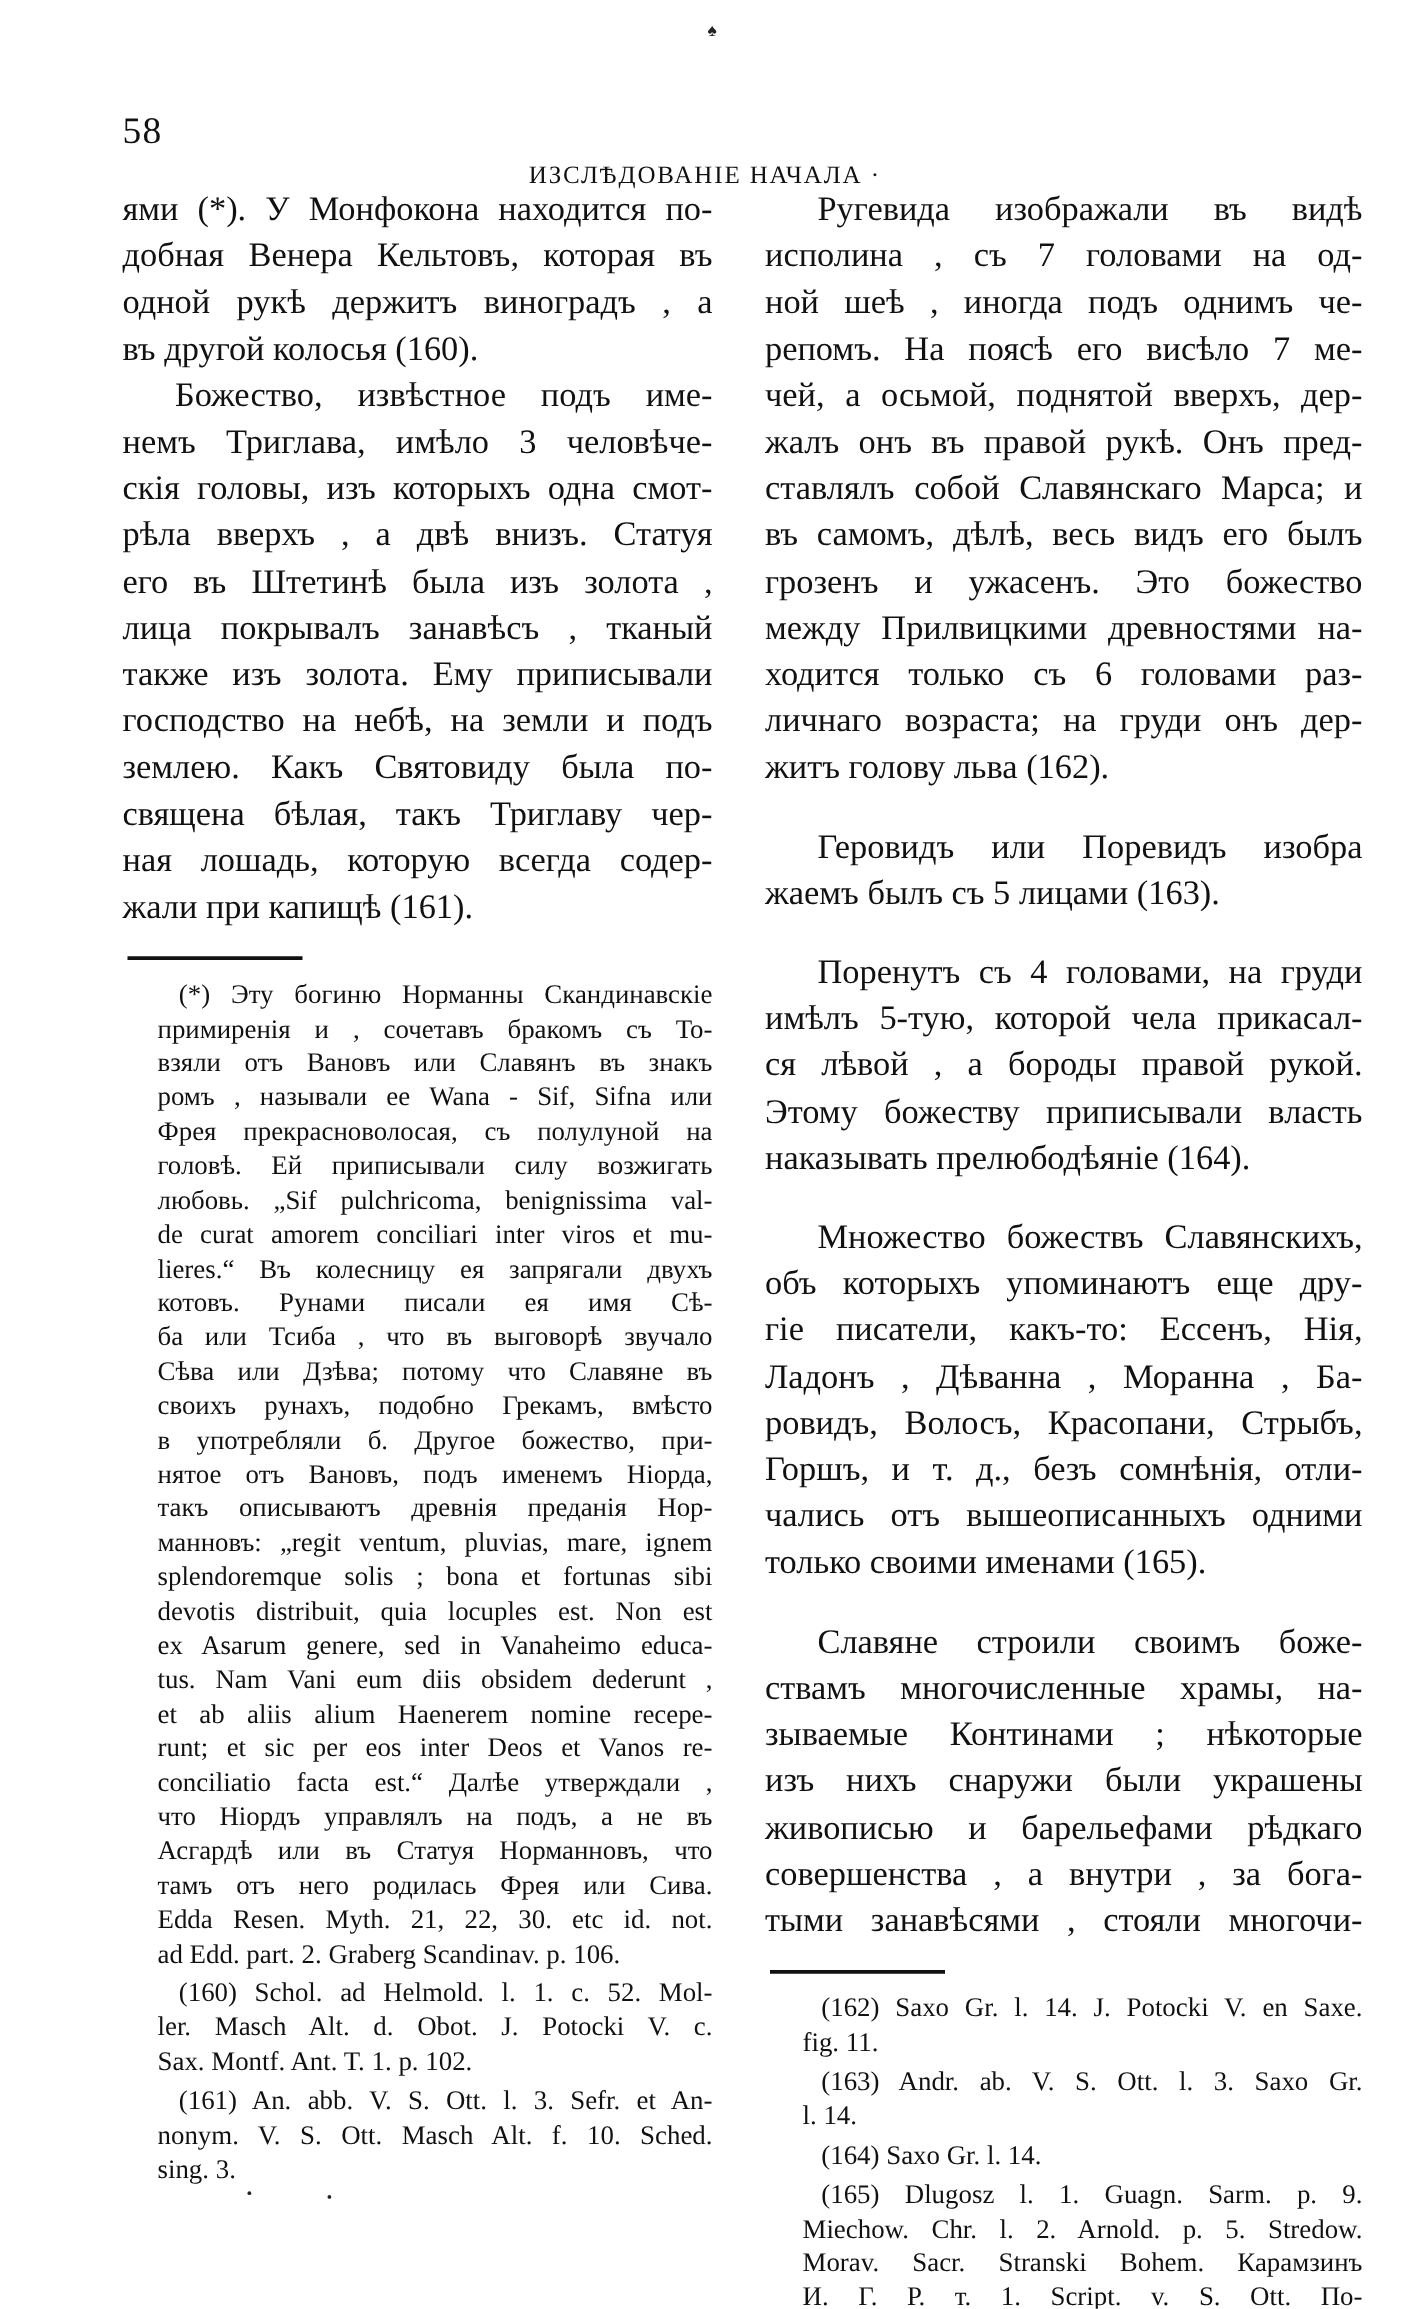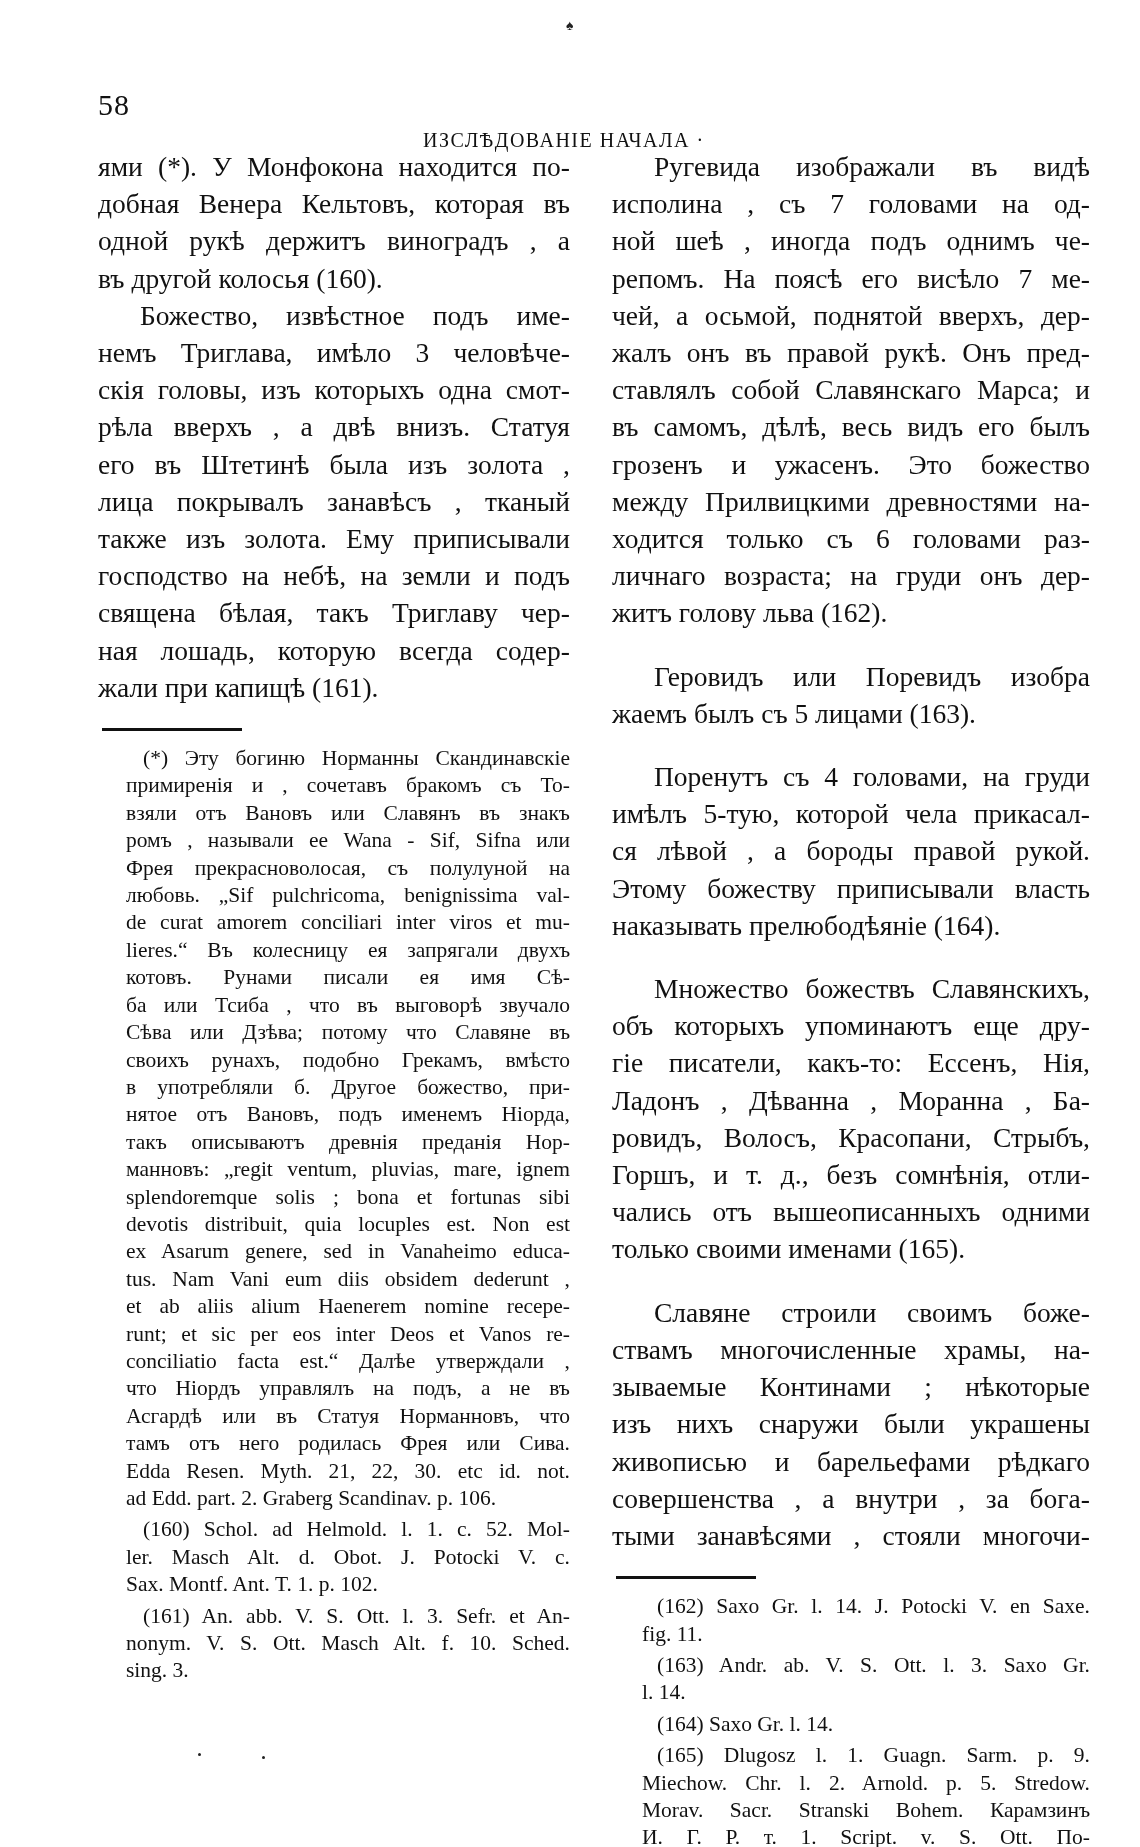--- a/index.html
+++ b/index.html
@@ -112,33 +112,35 @@
 
     <div class="para">
       <span class="body-line indent">Божество, извѣстное подъ име-</span>
       <span class="body-line">немъ Триглава, имѣло 3 человѣче-</span>
       <span class="body-line">скія головы, изъ которыхъ одна смот-</span>
       <span class="body-line">рѣла вверхъ , а двѣ внизъ. Статуя</span>
       <span class="body-line">его въ Штетинѣ была изъ золота ,</span>
       <span class="body-line">лица покрывалъ занавѣсъ , тканый</span>
       <span class="body-line">также изъ золота. Ему приписывали</span>
       <span class="body-line">господство на небѣ, на земли и подъ</span>
+      <span class="body-line">землею. Какъ Святовиду была по-</span>
       <span class="body-line">священа бѣлая, такъ Триглаву чер-</span>
       <span class="body-line">ная лошадь, которую всегда содер-</span>
       <span class="body-line last">жали при капищѣ (161).</span>
     </div>
 
     <div class="rule"></div>
 
     <div class="note">
       <span class="note-line first">(*) Эту богиню Норманны Скандинавскіе</span>
       <span class="note-line cont">примиренія и , сочетавъ бракомъ съ То-</span>
       <span class="note-line cont">взяли отъ Вановъ или Славянъ въ знакъ</span>
       <span class="note-line cont">ромъ , называли ее Wana - Sif, Sifna или</span>
       <span class="note-line cont">Фрея прекрасноволосая, съ полулуной на</span>
+      <span class="note-line cont">головѣ. Ей приписывали силу возжигать</span>
       <span class="note-line cont">любовь. „Sif pulchricoma, benignissima val-</span>
       <span class="note-line cont">de curat amorem conciliari inter viros et mu-</span>
       <span class="note-line cont">lieres.“ Въ колесницу ея запрягали двухъ</span>
       <span class="note-line cont">котовъ. Рунами писали ея имя Сѣ-</span>
       <span class="note-line cont">ба или Тсиба , что въ выговорѣ звучало</span>
       <span class="note-line cont">Сѣва или Дзѣва; потому что Славяне въ</span>
       <span class="note-line cont">своихъ рунахъ, подобно Грекамъ, вмѣсто</span>
       <span class="note-line cont">в употребляли б. Другое божество, при-</span>
       <span class="note-line cont">нятое отъ Вановъ, подъ именемъ Ніорда,</span>
       <span class="note-line cont">такъ описываютъ древнія преданія Нор-</span>

